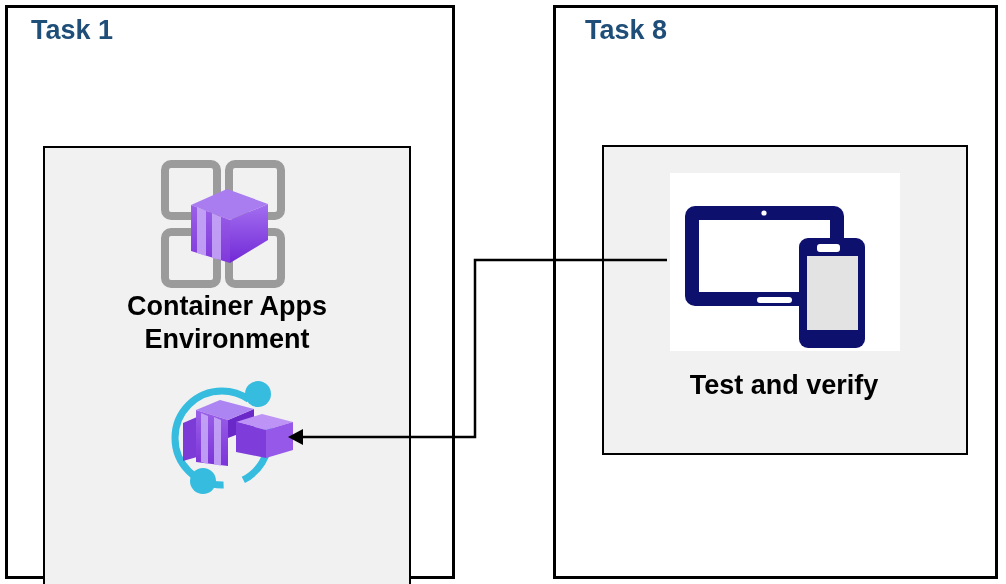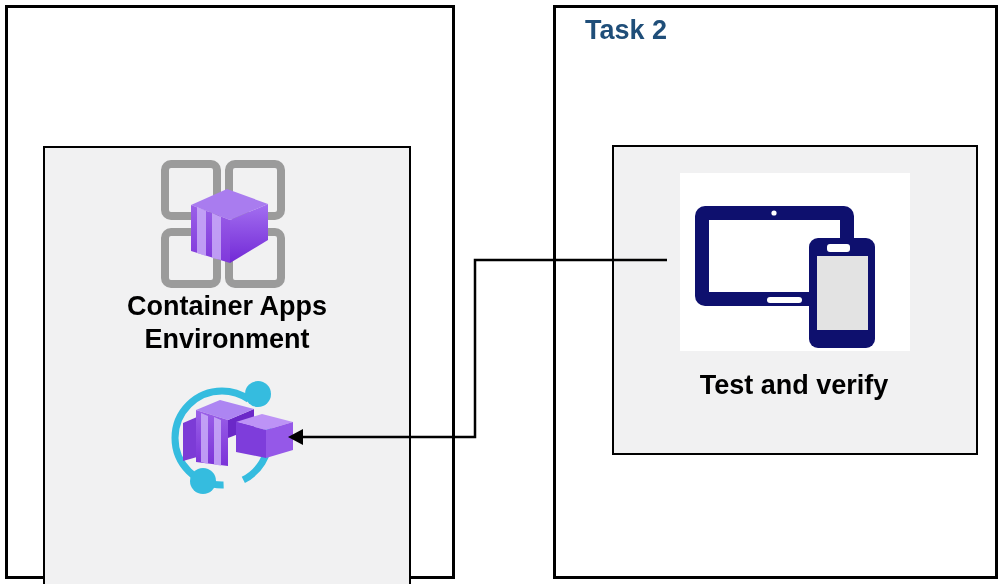--- a/index.html
+++ b/index.html
@@ -6,37 +6,38 @@
   .canvas{position:relative;width:1006px;height:584px;background:#ffffff;overflow:hidden;
           font-family:"Liberation Sans","DejaVu Sans",sans-serif;}
   .task-outer{position:absolute;top:5px;background:#ffffff;border:3px solid #000;box-sizing:border-box;}
   #task1{left:5px;width:450px;height:574px;}
   #task2{left:553px;width:445px;height:574px;}
   .task-title{position:absolute;left:23px;top:7px;margin:0;font-size:27px;font-weight:700;color:#1F4E79;}
   .rg-row{position:absolute;left:30px;top:50px;display:flex;align-items:center;gap:16px;}
   .rg-name{font-size:30px;font-weight:700;color:#000;}
   .inner-box{position:absolute;background:#F1F1F2;border:2.5px solid #000;box-sizing:border-box;}
   #inner1{left:35px;top:138px;width:368px;height:464px;}
-  #inner2{left:46px;top:137px;width:366px;height:310px;margin-left:10px;}
+  #inner2{left:46px;top:137px;width:366px;height:310px;}
   .diagram-label{position:absolute;width:300px;text-align:center;font-size:27px;line-height:33px;
                  font-weight:700;color:#000;}
   #env-icon{position:absolute;left:108px;top:10px;}
   #env-label{left:32px;top:142px;}
   #app-icon{position:absolute;left:113px;top:230px;}
   #app-label{left:32px;top:352px;}
   .device-backdrop{position:absolute;left:66px;top:26px;width:230px;height:178px;background:#ffffff;z-index:4;}
   #verify-label{left:30px;top:222px;}
   #connector{position:absolute;left:0;top:0;z-index:3;pointer-events:none;}
 </style>
 </head>
 <body>
 
 <div class="canvas">
 
   <section class="task-outer" id="task1">
+    <h2 class="task-title">Task 1</h2>
 
 
     <div class="inner-box" id="inner1">
 
       <svg id="env-icon" width="140" height="132" viewBox="0 0 140 132">
         <g fill="none" stroke="#9B9B9B" stroke-width="8">
           <rect x="12" y="6" width="52" height="52" rx="6"></rect>
           <rect x="76" y="6" width="52" height="52" rx="6"></rect>
           <rect x="12" y="74" width="52" height="52" rx="6"></rect>
           <rect x="76" y="74" width="52" height="52" rx="6"></rect>
@@ -76,21 +77,21 @@
         <polygon points="43,35 50,38 50,86 43,84" fill="#C9ABF8" opacity="0.85"></polygon>
         <polygon points="56,39 63,42 63,88 56,86" fill="#C9ABF8" opacity="0.85"></polygon>
         <polygon points="78,44 104,36 135,44 108,52" fill="#BD93F6"></polygon>
         <polygon points="78,44 108,52 108,80 78,74" fill="#7E3DDB"></polygon>
         <polygon points="108,52 135,44 135,72 108,80" fill="#9558E8"></polygon>
       </svg>
     </div>
   </section>
 
   <section class="task-outer" id="task2">
-    <h2 class="task-title" style="left:29px;">Task 2</h2>
+    <h2 class="task-title" style="left:29px;">Task 8</h2>
 
     <div class="inner-box" id="inner2">
       <div class="device-backdrop">
         <svg width="230" height="178" viewBox="0 0 230 178">
           <rect x="15" y="33" width="159" height="100" rx="10" fill="#0E106E"></rect>
           <rect x="29" y="47" width="131" height="72" fill="#ffffff"></rect>
           <circle cx="94" cy="40" r="2.6" fill="#ffffff"></circle>
           <rect x="87" y="124" width="35" height="6" rx="3" fill="#ffffff"></rect>
           <rect x="129" y="65" width="66" height="110" rx="9" fill="#0E106E"></rect>
           <rect x="147" y="71" width="23" height="8" rx="3" fill="#ffffff"></rect>

